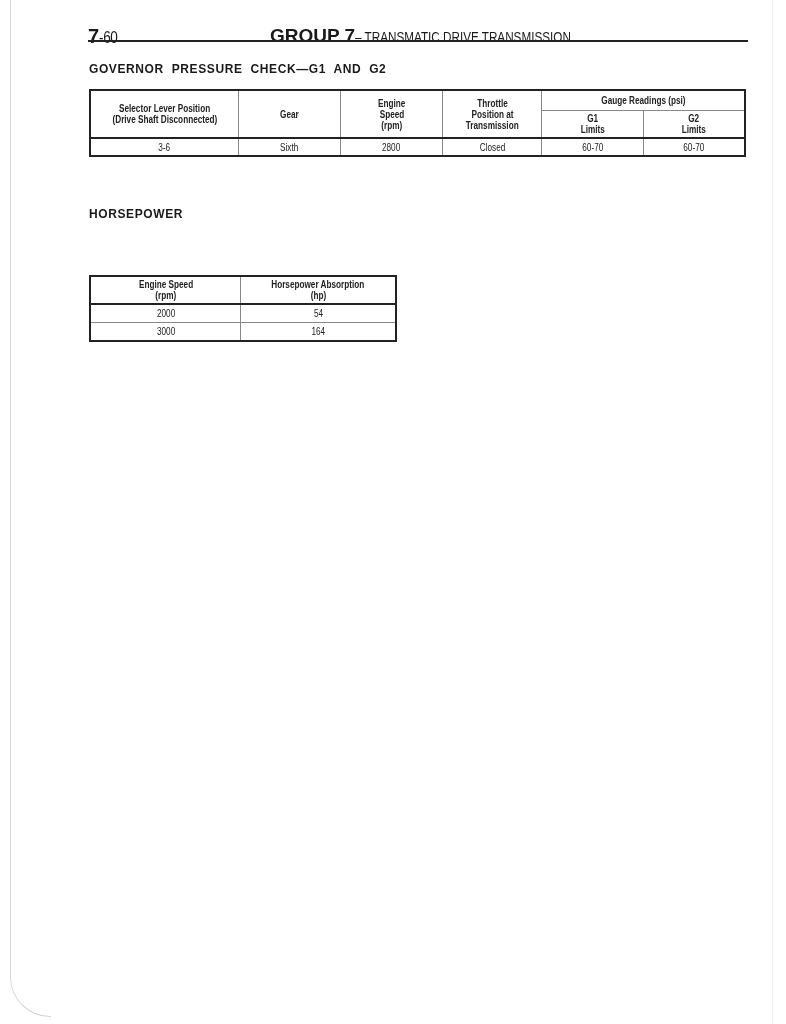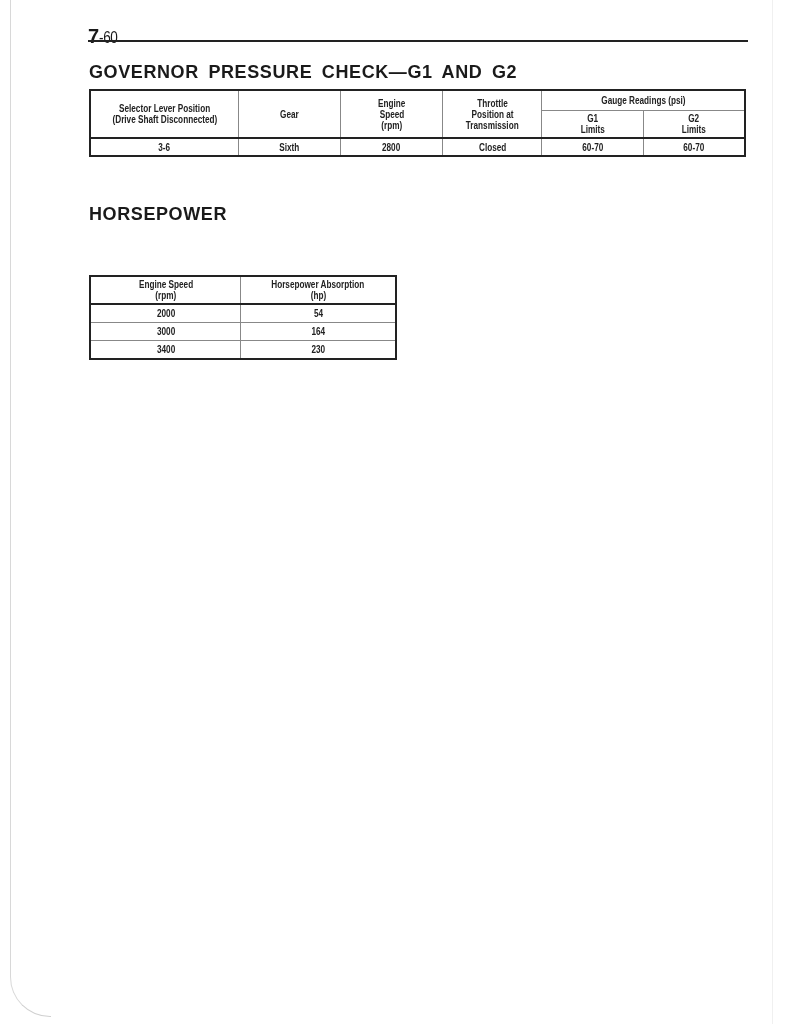--- a/index.html
+++ b/index.html
@@ -15,40 +15,43 @@
   }
   .right-edge { position: absolute; left: 772px; top: 0; width: 1px; height: 1024px; background: #f0f0f0; }
   .header { position: absolute; left: 88px; top: 14px; width: 660px; height: 28px; margin-top: 9px; }
   .page-num { position: absolute; left: 0; top: 2px; font-size: 20px; font-weight: bold; letter-spacing: -0.5px; }
   .page-num .num { font-weight: normal; font-size: 17px; transform: scaleX(0.8); display: inline-block; transform-origin: left; }
   .group-title { position: absolute; left: 182px; top: 2px; white-space: nowrap; }
   .group-title .g { font-size: 19px; font-weight: bold; }
   .group-title .sub { font-size: 15px; display: inline-block; transform: scaleX(0.78); transform-origin: left; }
   .rule { position: absolute; left: 88px; top: 40px; width: 660px; height: 2px; background: #222; }
   .section-title {
-    position: absolute; font-weight: bold; font-size: 18px; letter-spacing: 0.6px; word-spacing: 4px;
+    position: absolute; font-weight: bold; font-size: 12px; letter-spacing: 0.6px; word-spacing: 4px;
   }
   table { border-collapse: collapse; position: absolute; font-family: "Liberation Sans", sans-serif; }
-  td, th { border: 1px solid #888; text-align: center; padding: 0; font-size: 10px; color: #222; font-weight: bold; }
+  td, th { border: 1px solid #888; text-align: center; padding: 0; font-size: 10px; color: #222; }
   th { font-weight: bold; line-height: 11px; }
   th span, td span { display: inline-block; transform: scaleX(0.82); }
   .t1 { left: 89px; top: 89px; width: 657px; border: 2px solid #222; }
   .t2 { left: 89px; top: 231px; width: 308px; border: 2px solid #222; margin-top: 44px; }
   .t2 thead th { border-bottom: 2px solid #222; }
   .t2 td { height: 17px; }
 </style>
 </head>
 <body>
 
 <div class="page-edge"></div>
 <div class="right-edge"></div>
 
 <div class="header">
   <div class="page-num">
     <span>7</span><span class="num">-60</span>
+  </div>
+  <div class="group-title">
+    <span class="g">GROUP 7</span><span class="sub"> – TRANSMATIC DRIVE TRANSMISSION</span>
   </div>
 </div>
 <div class="rule"></div>
 
 <div class="section-title" style="left:89px; top:62px;">GOVERNOR PRESSURE CHECK—G1 AND G2</div>
 
 <table class="t1">
   <colgroup>
     <col style="width:149px">
       <col style="width:102px">
@@ -125,18 +128,14 @@
   </thead>
   <tbody>
     <tr>
       <td><span>2000</span></td>
       <td><span>54</span></td>
     </tr>
     <tr>
       <td><span>3000</span></td>
       <td><span>164</span></td>
     </tr>
-    <tr>
-      <td><span>3400</span></td>
-      <td><span>230</span></td>
-    </tr>
   </tbody>
 </table>
 
 </body></html>

